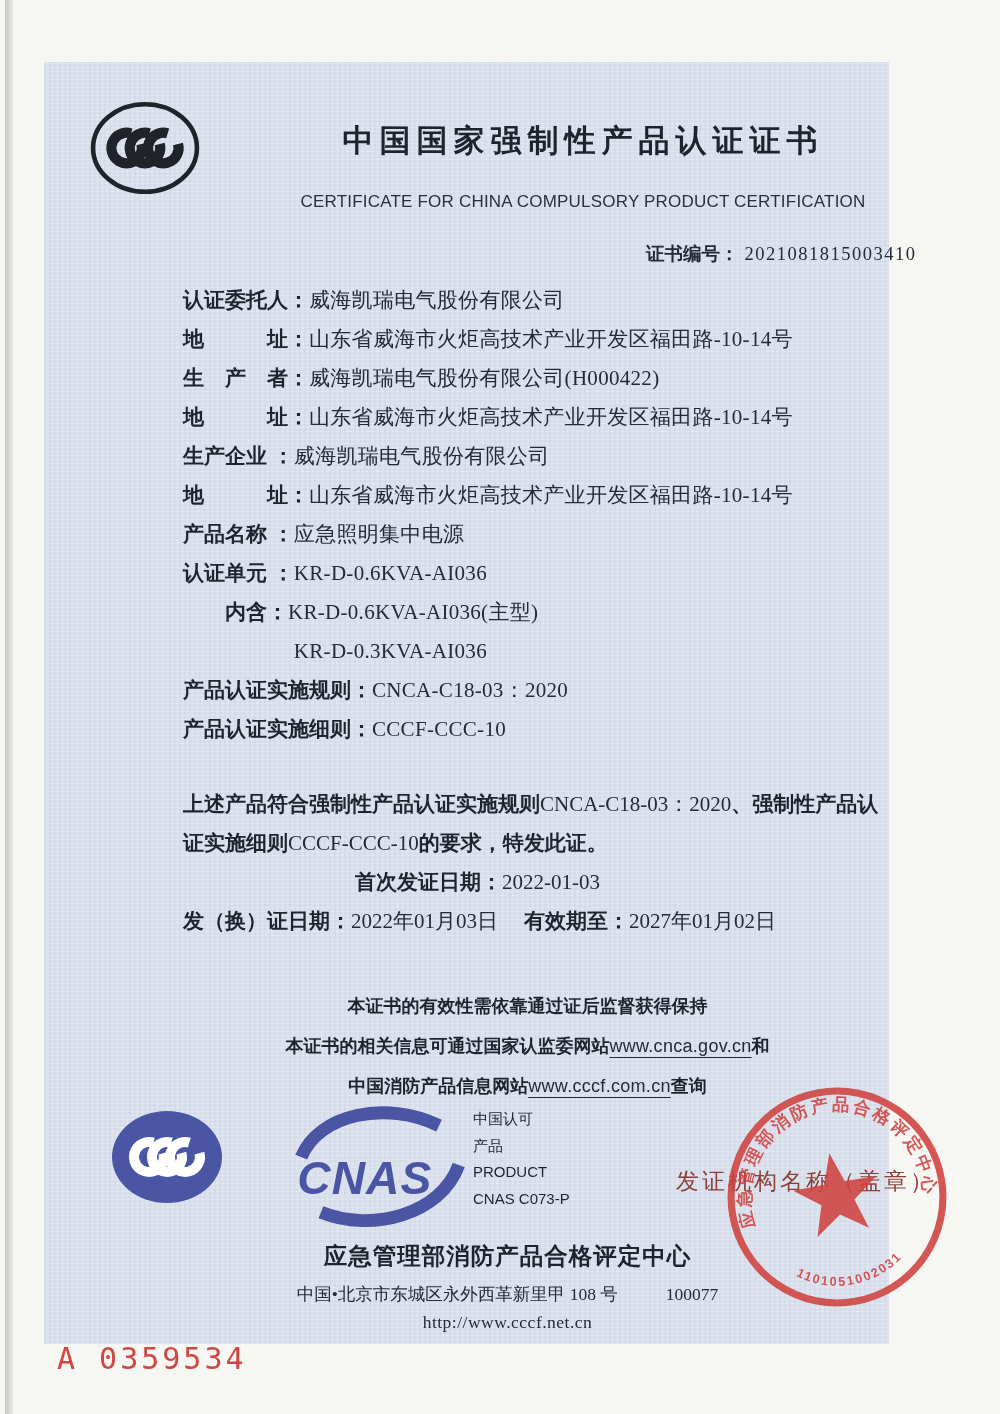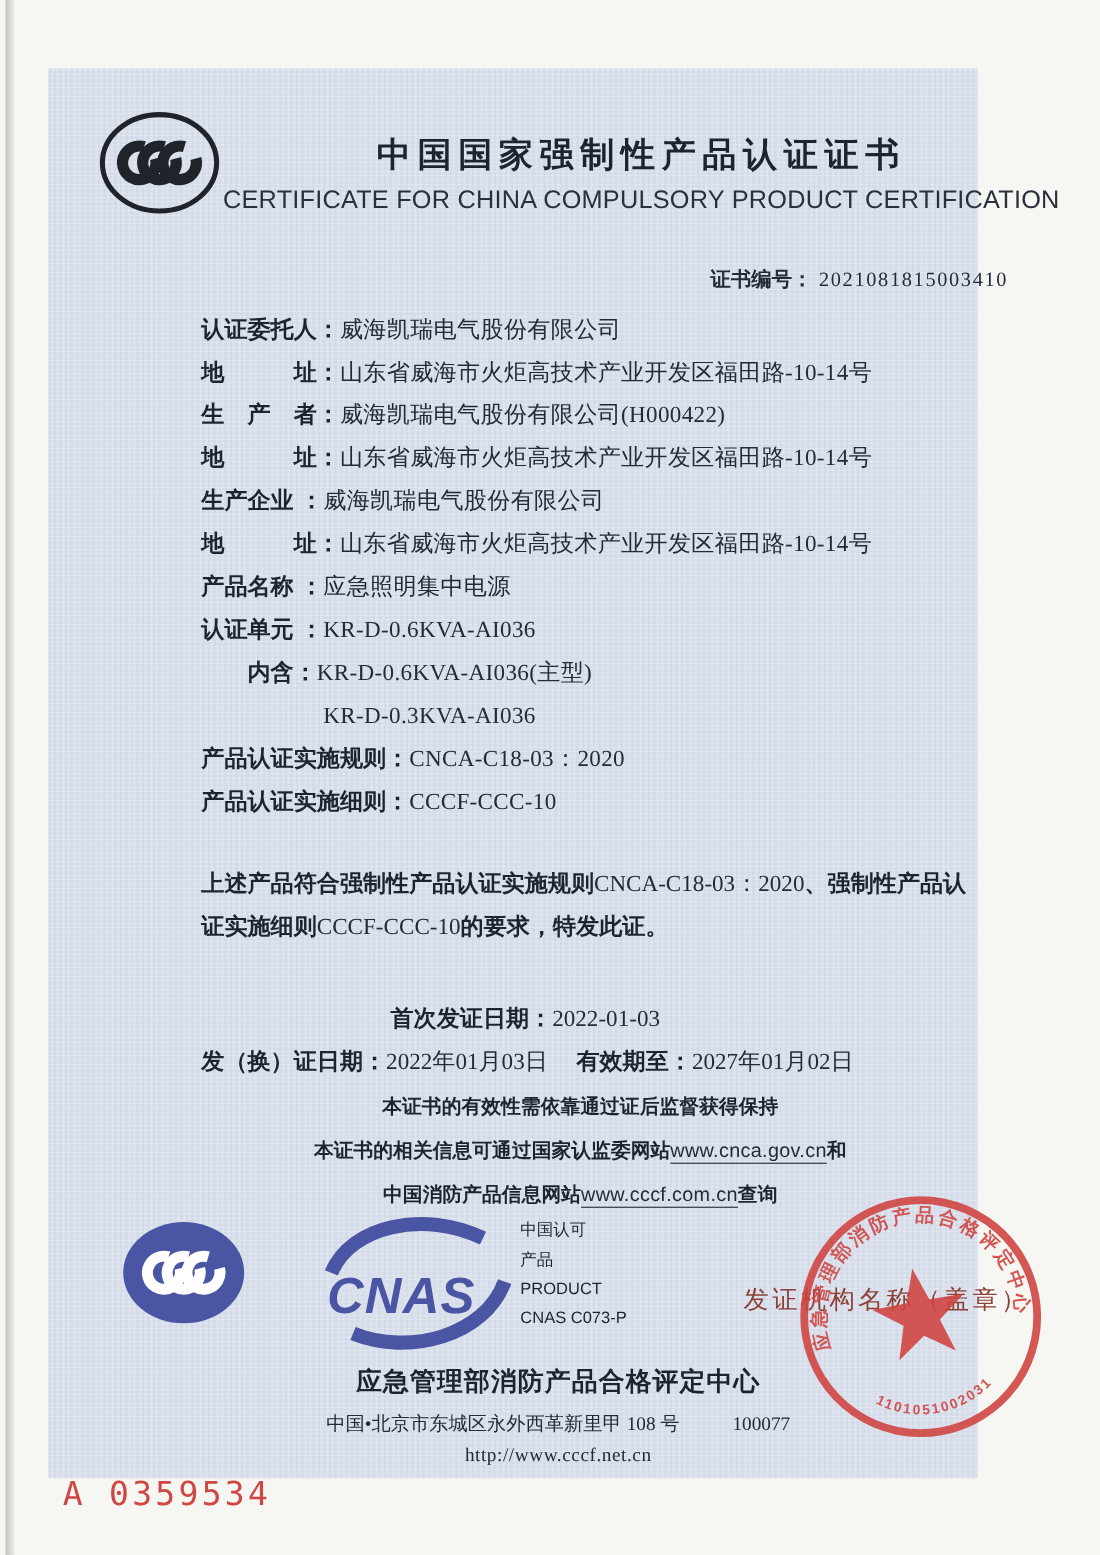--- a/index.html
+++ b/index.html
@@ -24,39 +24,39 @@
   }
   
   .hdr-logo{position:absolute;left:45px;top:38px;width:112px;height:96px;}
   .hdr{position:absolute;left:139px;top:58px;width:800px;text-align:center;}
   .title{
     font-family:"Liberation Sans",sans-serif;
     font-size:31px;font-weight:700;letter-spacing:6px;color:#1d242e;
     white-space:nowrap;
   }
   .subtitle{
-    margin-top:6px;
+    margin-top:30px;
     font-family:"Liberation Sans",sans-serif;
-    font-size:23px;color:#2a313c;letter-spacing:0.2px;
+    font-size:17px;color:#2a313c;letter-spacing:0.2px;
     white-space:nowrap;
   }
   .certno{position:absolute;left:562px;top:179px;font-size:18.5px;white-space:nowrap;}
   .certno .cl{font-family:"Liberation Sans",sans-serif;font-weight:700;margin-left:40px;}
   .certno .cv{font-family:"Liberation Serif",serif;letter-spacing:1.5px;margin-left:6px;}
   
   .fields{position:absolute;left:139px;top:218px;width:760px;font-size:21px;}
   .frow{height:39px;line-height:39px;white-space:nowrap;}
   .flabel{font-family:"Liberation Sans",sans-serif;font-weight:700;white-space:pre;color:#1d242e;}
   .fvalue{font-family:"Liberation Serif",serif;letter-spacing:0.3px;}
   
   .statement{position:absolute;left:139px;top:722px;width:740px;font-size:21px;}
   .stline{height:39px;line-height:39px;white-space:nowrap;}
   .cjk-b{font-family:"Liberation Sans",sans-serif;font-weight:700;color:#1d242e;}
   .lat{font-family:"Liberation Serif",serif;}
-  .st-first{margin-left:172px;margin-top:45px;}
+  .st-first{margin-left:172px;}
   .gap-md{display:inline-block;width:26px;}
   
   .notice{position:absolute;left:40px;top:924px;width:887px;text-align:center;font-size:18px;}
   .nline{height:40px;line-height:40px;white-space:nowrap;}
   .nurl{
     font-family:"Liberation Sans",sans-serif;font-weight:400;
     text-decoration:underline;text-underline-offset:5px;letter-spacing:0.3px;
   }
   
   .ccc-blue{position:absolute;left:66px;top:1046px;width:114px;height:98px;}

